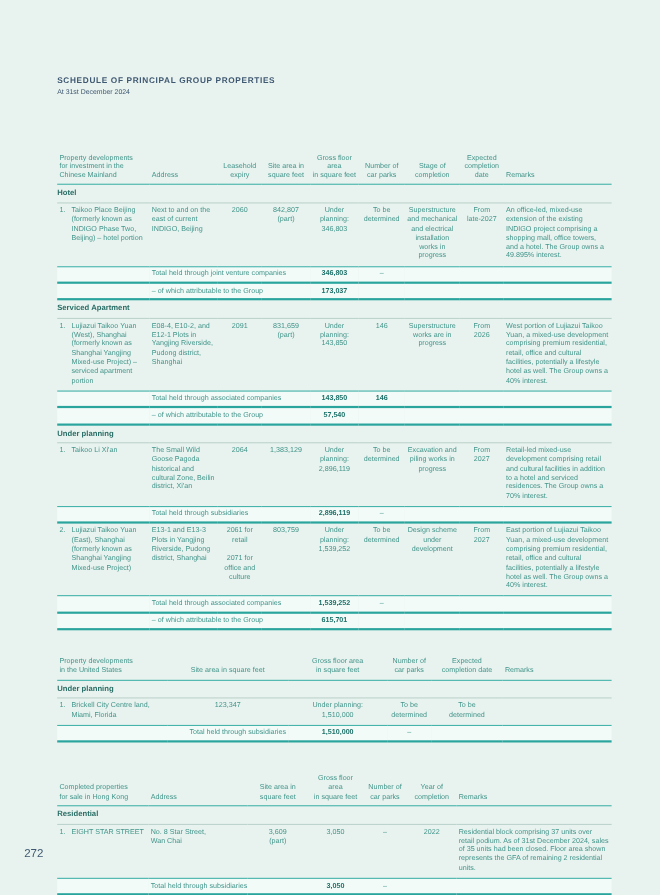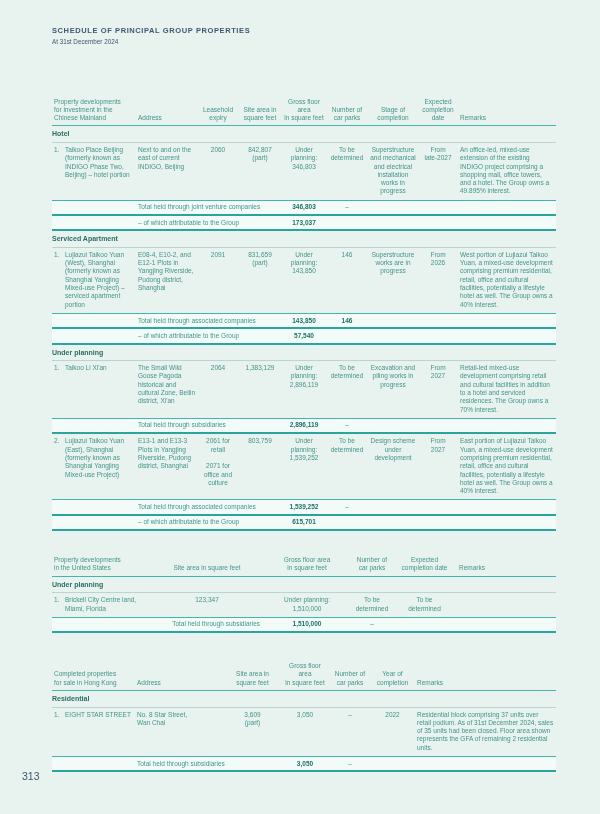--- a/index.html
+++ b/index.html
@@ -3,21 +3,21 @@
 <meta charset="utf-8">
 <style>
   html,body{margin:0;padding:0;}
   .page{
     width:600px;height:814px;position:relative;overflow:hidden;
     background:var(--bg,#e8f2ee);
     font-family:"Liberation Sans",sans-serif;
     color:var(--text,#43968c);
   }
   .content{padding:26px 44px 0 52px;}
-  .doc-title{font-size:7.5px;font-weight:bold;letter-spacing:0.6px;color:var(--ink,#3e5872);}
+  .doc-title{font-size:7.5px;font-weight:bold;letter-spacing:0.6px;color:var(--ink,#3e5872);margin-top:42px;}
   .doc-sub{font-size:6.3px;margin-top:2.5px;color:var(--ink,#3e5872);}
   table{width:100%;border-collapse:collapse;table-layout:fixed;font-size:6.5px;line-height:1.28;color:var(--text,#43968c);}
   #t1{margin-top:52px;}
   #t2{margin-top:24px;}
   #t3{margin-top:28px;}
   td,th{padding:1px 2px;vertical-align:top;font-weight:normal;white-space:pre-line;overflow-wrap:break-word;}
   thead th{vertical-align:bottom;padding-bottom:3px;border-bottom:1px solid var(--rule,#45b4ab);}
   .al{text-align:left;}.ac{text-align:center;}.ar{text-align:right;}
   .section-row td{font-weight:bold;color:var(--head,#2a6e66);font-size:7px;
     border-bottom:1px solid var(--rule-light,#bdd3cd);padding:4px 0 2.5px;}
@@ -297,14 +297,14 @@
           <td colspan="2" class="al">Total held through subsidiaries</td>
           <td class="ac bold-num">3,050</td>
           <td class="ac">–</td>
           <td colspan="2"></td>
         </tr>
       </tbody>
     </table>
 
   </div>
 
-  <div class="page-num">313</div>
+  <div class="page-num">272</div>
 </div>
 
 </body></html>

